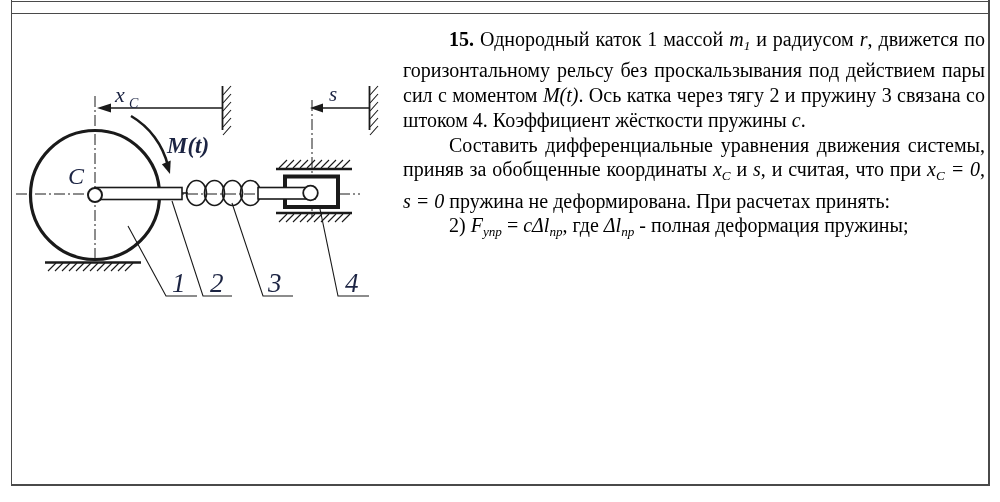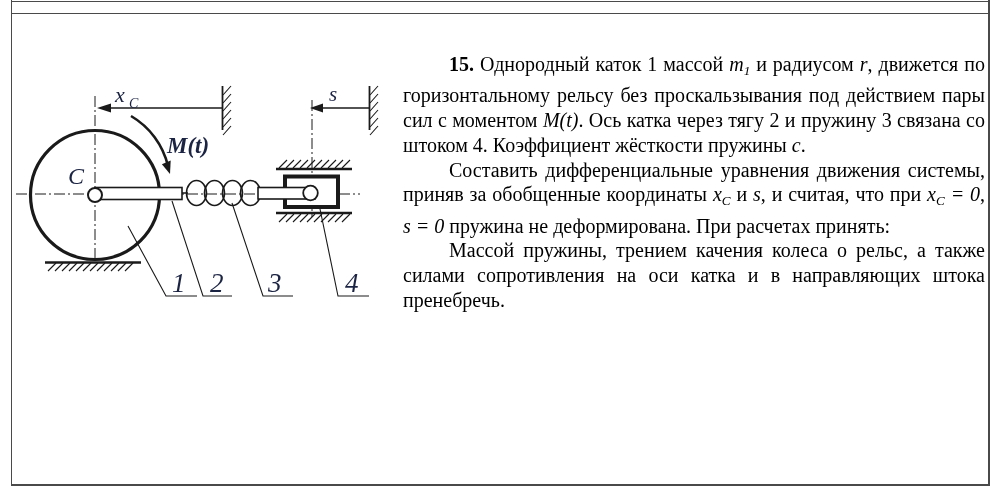--- a/index.html
+++ b/index.html
@@ -8,21 +8,21 @@
     font-family:"Liberation Serif", serif;color:#000;overflow:hidden;
   }
   .bline{position:absolute;background:#4a4a4a;}
   #b-top-sliver{left:11px;top:1px;width:978px;height:1px;}
   #b-top{left:11px;top:13px;width:978px;height:1px;}
   #b-left{left:11px;top:0;width:1px;height:485px;}
   #b-right{left:988px;top:0;width:2px;height:486px;}
   #b-bottom{left:11px;top:484px;width:979px;height:2px;}
   .diagram{position:absolute;left:0;top:0;width:410px;height:330px;}
   .textcol{
-    position:absolute;left:403px;top:52px;width:582px;
+    position:absolute;left:403px;top:27px;width:582px;
     font-size:20px;line-height:24.7px;text-align:justify;
   }
   .textcol p{margin:0;text-indent:46px;}
   .seg-b{font-weight:700;}
   .seg-i{font-style:italic;}
   .seg-isub{font-style:italic;font-size:0.66em;vertical-align:-0.28em;}
   svg text{font-family:"Liberation Serif", serif;}
   .dlabel{font-style:italic;fill:#1c2443;}
   .dstroke{stroke:#1a1a1a;fill:none;}
 </style>
@@ -91,16 +91,16 @@
     <path class="dstroke" d="M320,209 L338,296 L369,296" stroke-width="1.1"></path>
     <text class="dlabel" x="172" y="292" font-size="27">1</text>
     <text class="dlabel" x="210" y="292" font-size="27">2</text>
     <text class="dlabel" x="268" y="292" font-size="27">3</text>
     <text class="dlabel" x="345" y="292" font-size="27">4</text>
   </svg>
 
   <div class="textcol">
     <p><span class="seg-b">15.</span><span class="seg-n"> Однородный каток 1 массой </span><span class="seg-i">m</span><span class="seg-isub">1</span><span class="seg-n"> и радиусом </span><span class="seg-i">r</span><span class="seg-n">, движется по горизонтальному рельсу без проскальзывания под действием пары сил с моментом </span><span class="seg-i">M(t)</span><span class="seg-n">. Ось катка через тягу 2 и пружину 3 связана со штоком 4. Коэффициент жёсткости пружины </span><span class="seg-i">c</span><span class="seg-n">.</span></p>
     <p><span class="seg-n">Составить дифференциальные уравнения движения системы, приняв за обобщенные координаты </span><span class="seg-i">x</span><span class="seg-isub">C</span><span class="seg-n"> и </span><span class="seg-i">s</span><span class="seg-n">, и считая, что при </span><span class="seg-i">x</span><span class="seg-isub">C</span><span class="seg-i"> = 0</span><span class="seg-n">, </span><span class="seg-i">s</span><span class="seg-i"> = 0</span><span class="seg-n"> пружина не деформирована. При расчетах принять:</span></p>
-    <p><span class="seg-n">Массой пружины, трением качения колеса о рельс, а также силами сопротивления на оси катка и в направляющих штока пренебречь.</span></p>
+    <p><span class="seg-n">2) </span><span class="seg-i">F</span><span class="seg-isub">упр</span><span class="seg-n"> = </span><span class="seg-i">cΔl</span><span class="seg-isub">пр</span><span class="seg-n">, где </span><span class="seg-i">Δl</span><span class="seg-isub">пр</span><span class="seg-n"> - полная деформация пружины;</span></p>
   </div>
 
 </div>
 
 </body></html>

